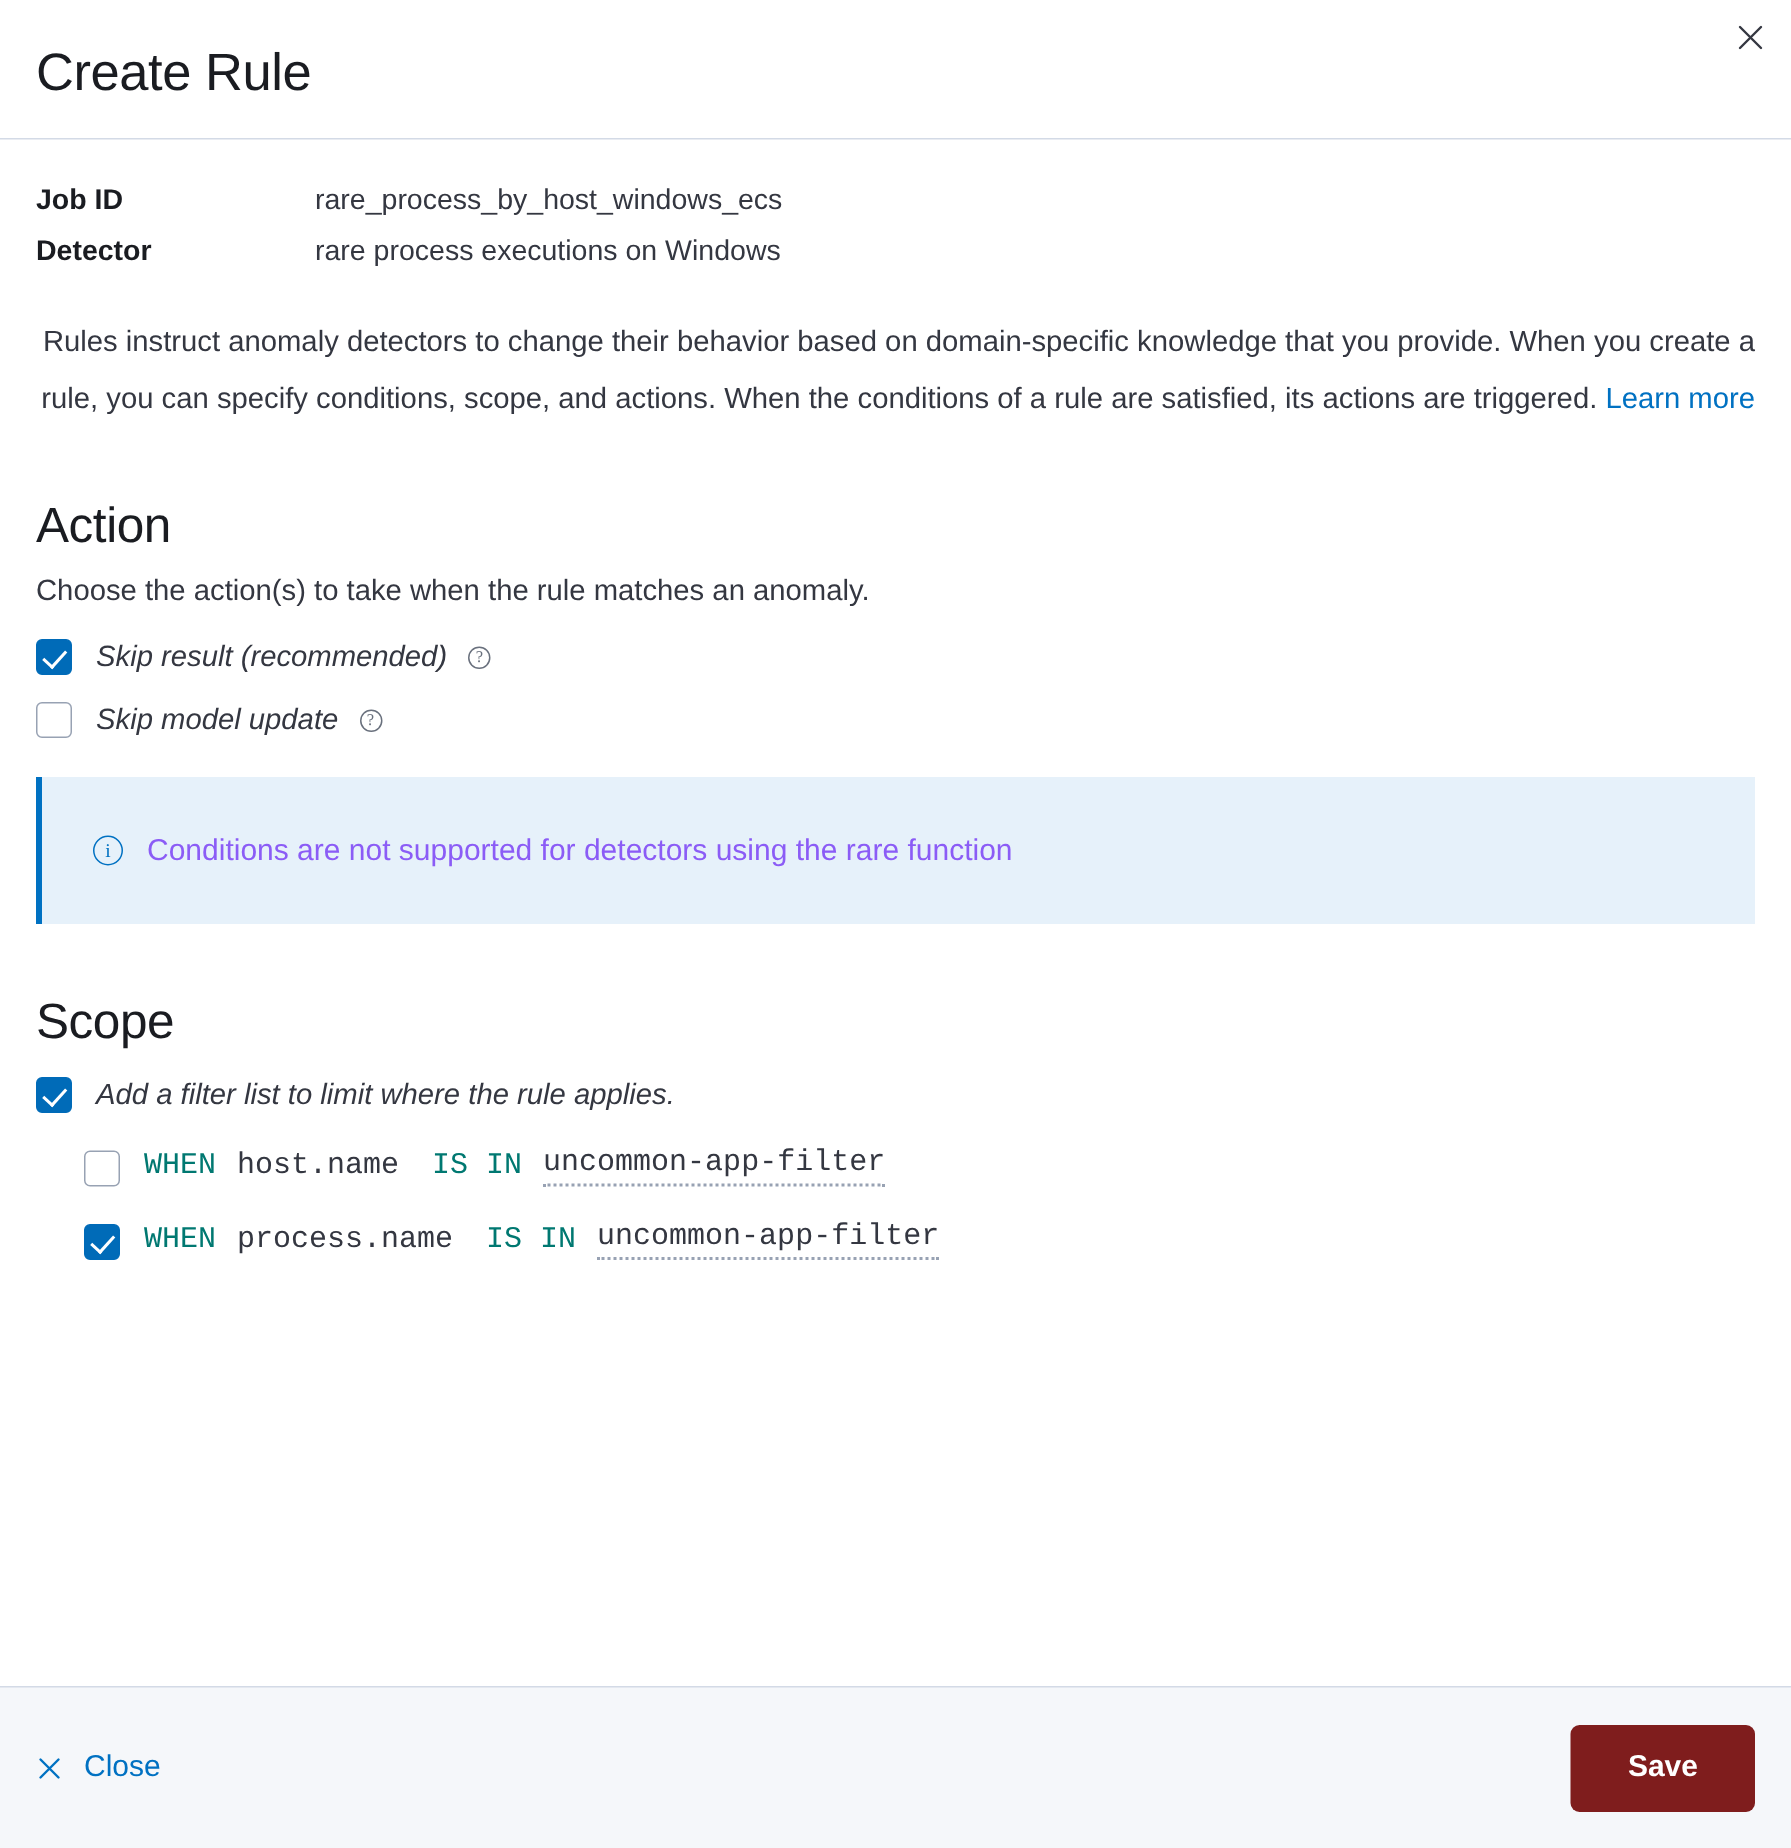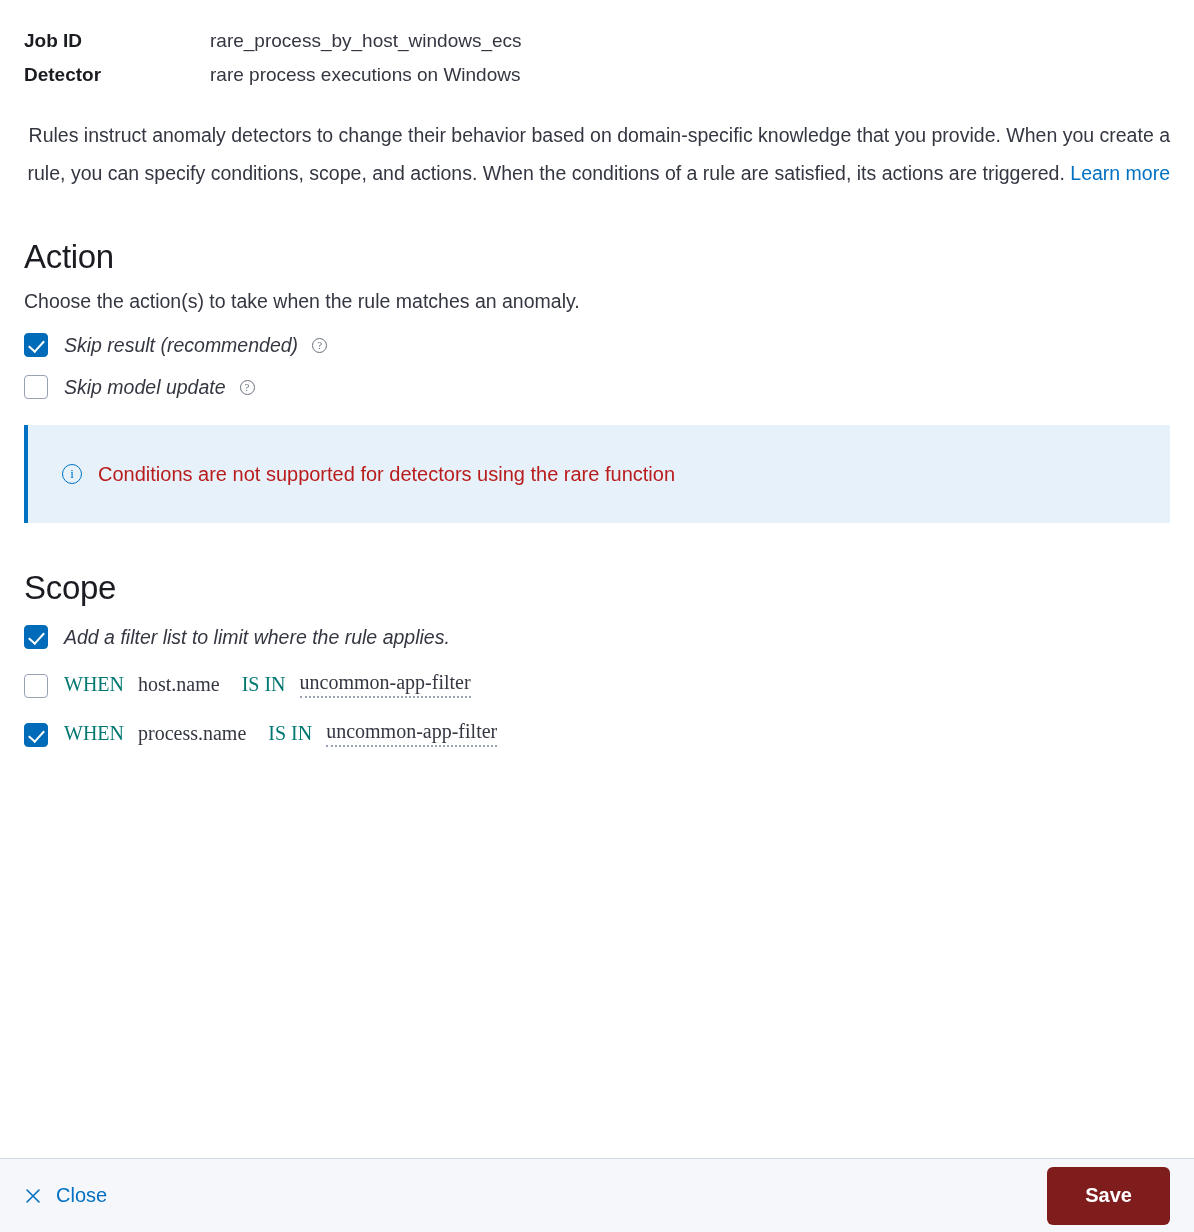--- a/index.html
+++ b/index.html
@@ -164,32 +164,33 @@
     border-radius: 50%;
     color: #0071c2;
     font-size: 13px;
     line-height: 17px;
     text-align: center;
     flex: 0 0 auto;
     font-family: "Liberation Serif", serif;
   }
   .callout .callout-text {
     margin-left: 16px;
-    color: #b91c1c;
+    color: #8b5cf6;
     font-size: 20px;
     font-weight: 400;
   }
 
   
   .filter-row {
     display: flex;
     align-items: center;
     margin-top: 22px;
-    font-family: Liberation Serif, serif;
+    font-family: Liberation Mono, monospace;
     font-size: 20px;
+    margin-left: 32px;
   }
   .filter-row .cb { margin-top: 2px; }
   .kw {
     color: #007871;
     margin-left: 16px;
   }
   .field {
     color: #343741;
     margin-left: 14px;
   }
@@ -201,21 +202,21 @@
     color: #343741;
     margin-left: 14px;
     border-bottom: 2px dotted #98a2b3;
     padding-bottom: 2px;
     cursor: pointer;
   }
 
   
   .footer {
     flex: 0 0 auto;
-    height: 74px;
+    height: 108px;
     border-top: 1px solid #d3dae6;
     background: #f5f7fa;
     display: flex;
     align-items: center;
     justify-content: space-between;
     padding: 0 24px;
   }
   .close-btn {
     display: flex;
     align-items: center;
@@ -242,20 +243,28 @@
     height: 58px;
     cursor: pointer;
     font-family: "Liberation Sans", sans-serif;
   }
 </style>
 </head>
 <body>
 
 <div class="flyout">
 
+  <div class="header">
+    <h1>Create Rule</h1>
+    <div class="close-x">
+      <svg width="20" height="20" viewBox="0 0 20 20" aria-hidden="true">
+        <path d="M3 3 L17 17 M17 3 L3 17" stroke="#343741" stroke-width="1.6" fill="none" stroke-linecap="round"></path>
+      </svg>
+    </div>
+  </div>
 
   <div class="body">
 
     <div class="kv">
       <div class="k">Job ID</div>
       <div class="v">rare_process_by_host_windows_ecs</div>
     </div>
     <div class="kv">
       <div class="k">Detector</div>
       <div class="v">rare process executions on Windows</div>

